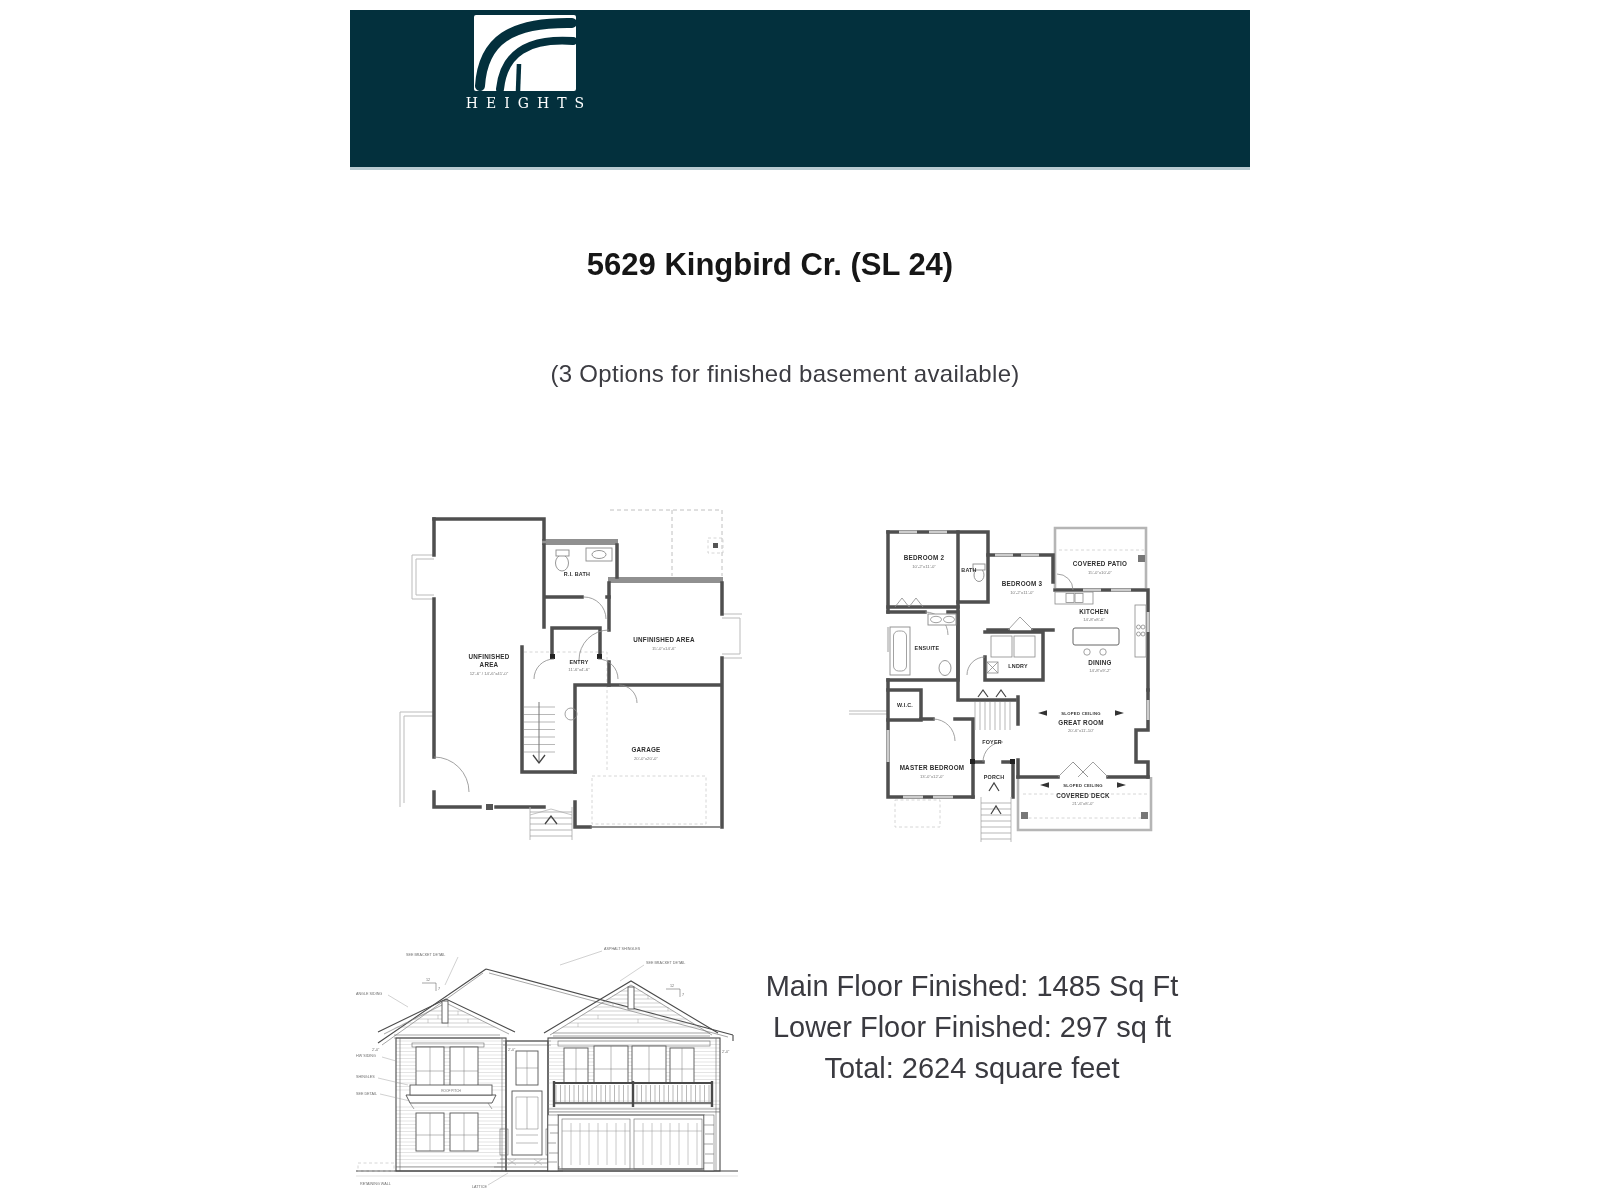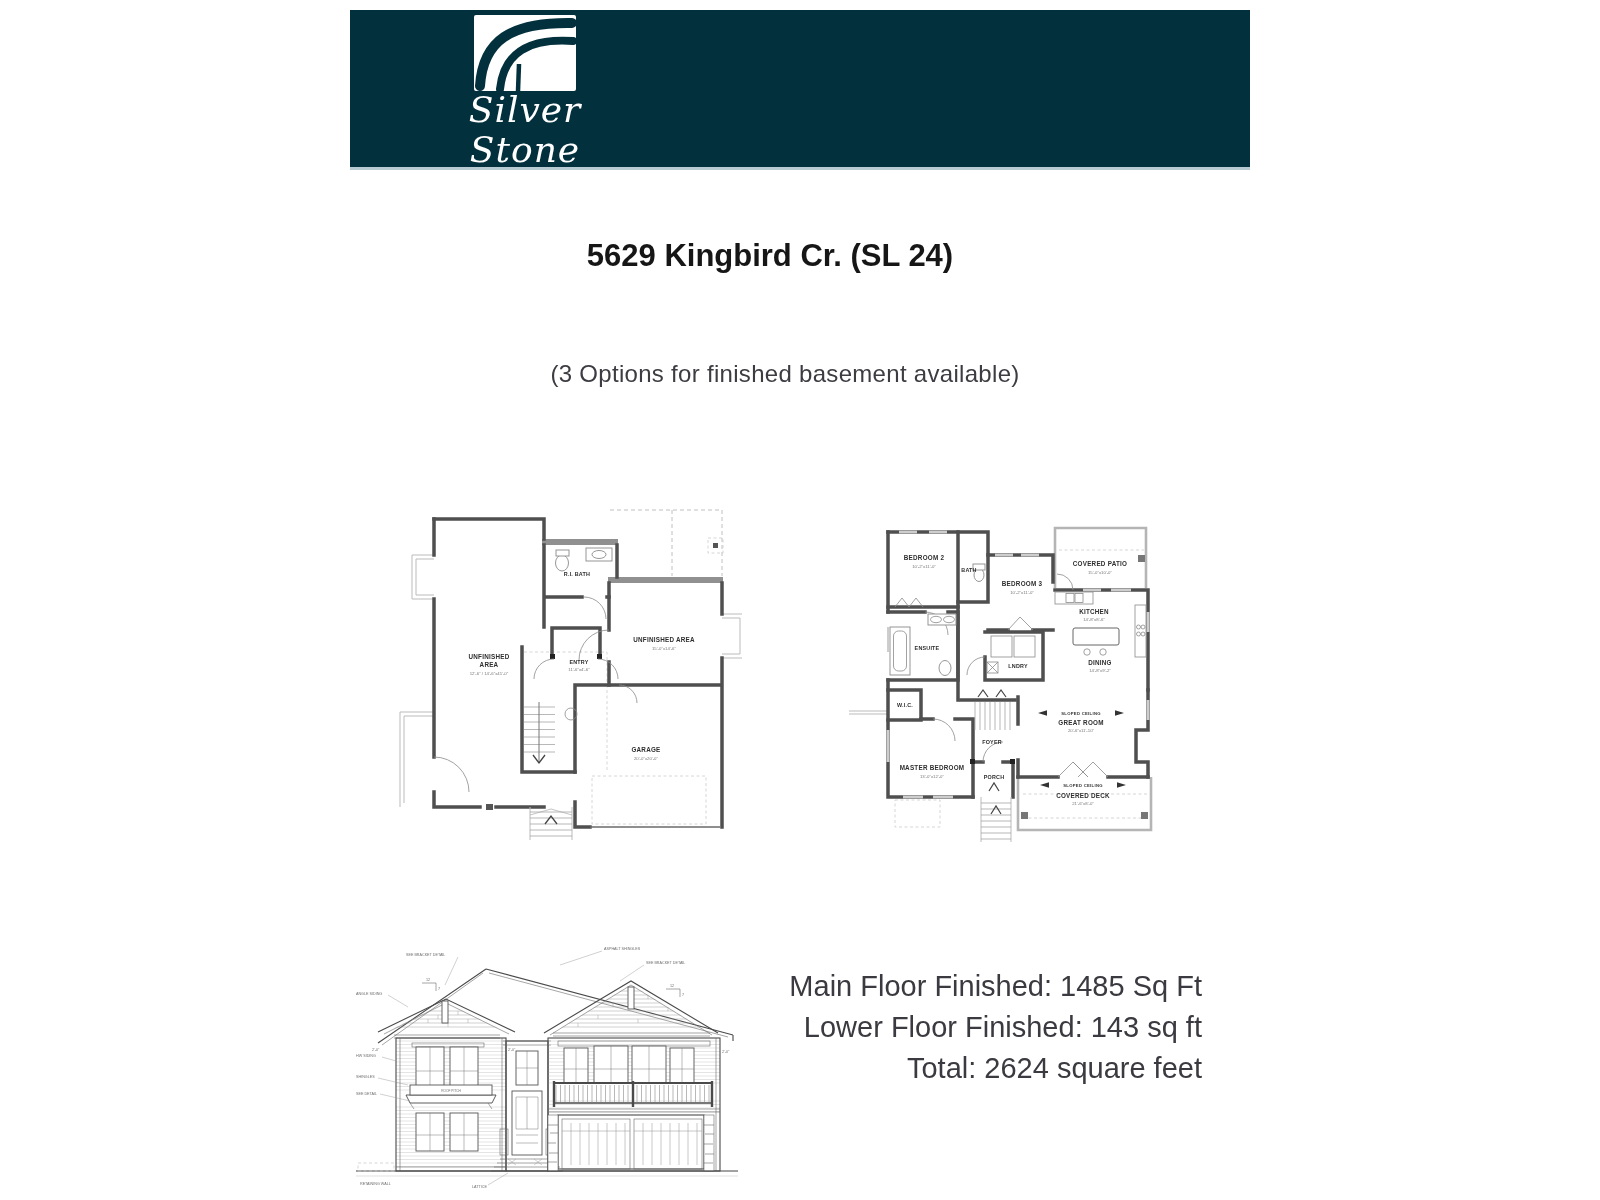--- a/index.html
+++ b/index.html
@@ -9,26 +9,26 @@
   .banner{position:absolute;left:350px;top:10px;width:900px;height:160px;
           border-bottom:3px solid #b9cbd2;box-sizing:border-box;}
   .logo-wrap{position:absolute;left:70px;top:4px;width:210px;text-align:center;}
   .logo-mark{display:block;margin:0 auto;}
   .brand-script{margin-top:-2px;color:#fff;font-family:"DejaVu Serif", serif;
                 font-style:italic;font-size:36px;line-height:40px;letter-spacing:1px;}
   .brand-sub{color:#fff;font-family:"DejaVu Serif", serif;font-size:14px;
              letter-spacing:8px;margin-top:3px;padding-left:8px;}
   
   .title-block{position:absolute;left:270px;top:234px;width:1000px;text-align:center;color:#161616;}
-  .addr{font-size:31px;font-weight:700;margin:0;line-height:44px;}
+  .addr{font-size:31px;font-weight:700;margin:9px;line-height:44px;}
   .price{font-size:31px;font-weight:700;margin:0;line-height:46px;}
   .note{position:absolute;left:285px;top:360px;width:1000px;text-align:center;
         font-size:24px;font-weight:300;color:#3c3c42;letter-spacing:.3px;}
   
-  .summary{position:absolute;left:742px;top:966px;width:460px;text-align:right;
+  .summary{position:absolute;left:742px;top:966px;width:460px;text-align:center;
            font-size:29px;font-weight:300;color:#3a3a40;line-height:41px;}
   
   .plan-svg{position:absolute;}
   text{font-family:"Liberation Sans", sans-serif;}
   .rl{font-size:6.3px;font-weight:700;fill:#2e2e2e;text-anchor:middle;letter-spacing:.25px;}
   .rls{font-size:5.4px;font-weight:700;fill:#2e2e2e;text-anchor:middle;letter-spacing:.2px;}
   .dim{font-size:4.3px;fill:#777;text-anchor:middle;}
   .sc{font-size:4.2px;font-weight:700;fill:#333;text-anchor:middle;letter-spacing:.3px;}
   .ann{font-size:3.7px;fill:#6e6e6e;}
   .w{stroke:#4f4f4f;stroke-width:3.5;fill:none;stroke-linecap:square;}
@@ -53,21 +53,20 @@
 <div class="page">
 
   <header class="banner" style="background:#03303d;">
     <div class="logo-wrap">
       <svg class="logo-mark" width="104" height="78" viewBox="0 0 104 78">
         <rect x="1" y="1" width="102" height="76" rx="2" fill="#ffffff"></rect>
         <path d="M7,72 C10,26 38,8 99,9" stroke="#03303d" stroke-width="10" fill="none" stroke-linecap="round"></path>
         <path d="M27,75 C31,38 56,24 100,27" stroke="#03303d" stroke-width="8" fill="none" stroke-linecap="round"></path>
         <path d="M46,50 L45,77" stroke="#03303d" stroke-width="4.5" fill="none"></path>
       </svg>
-      <div class="brand-script">Silver Stone</div>
       <div class="brand-sub">HEIGHTS</div>
     </div>
   </header>
 
   <section class="title-block">
     <h1 class="addr">5629 Kingbird Cr. (SL 24)</h1>
   </section>
   <div class="note">(3 Options for finished basement available)</div>
 
   <svg class="plan-svg" style="left:372px;top:462px;" width="370" height="378" viewBox="0 0 370 378">
@@ -386,17 +385,17 @@
     <text class="ann" x="8" y="162">SEE DETAIL</text>
     <text class="ann" x="124" y="255">LATTICE</text>
     <text class="ann" x="12" y="252">RETAINING WALL</text>
     <text class="ann" x="24" y="118">2'-0"</text>
     <text class="ann" x="160" y="118">2'-0"</text>
     <text class="ann" x="374" y="120">2'-0"</text>
   </svg>
 
   <section class="summary">
     <div>Main Floor Finished: 1485 Sq Ft</div>
-    <div>Lower Floor Finished: 143 sq ft</div>
+    <div>Lower Floor Finished: 297 sq ft</div>
     <div>Total:  2624 square feet</div>
   </section>
 
 </div>
 
 </body></html>

